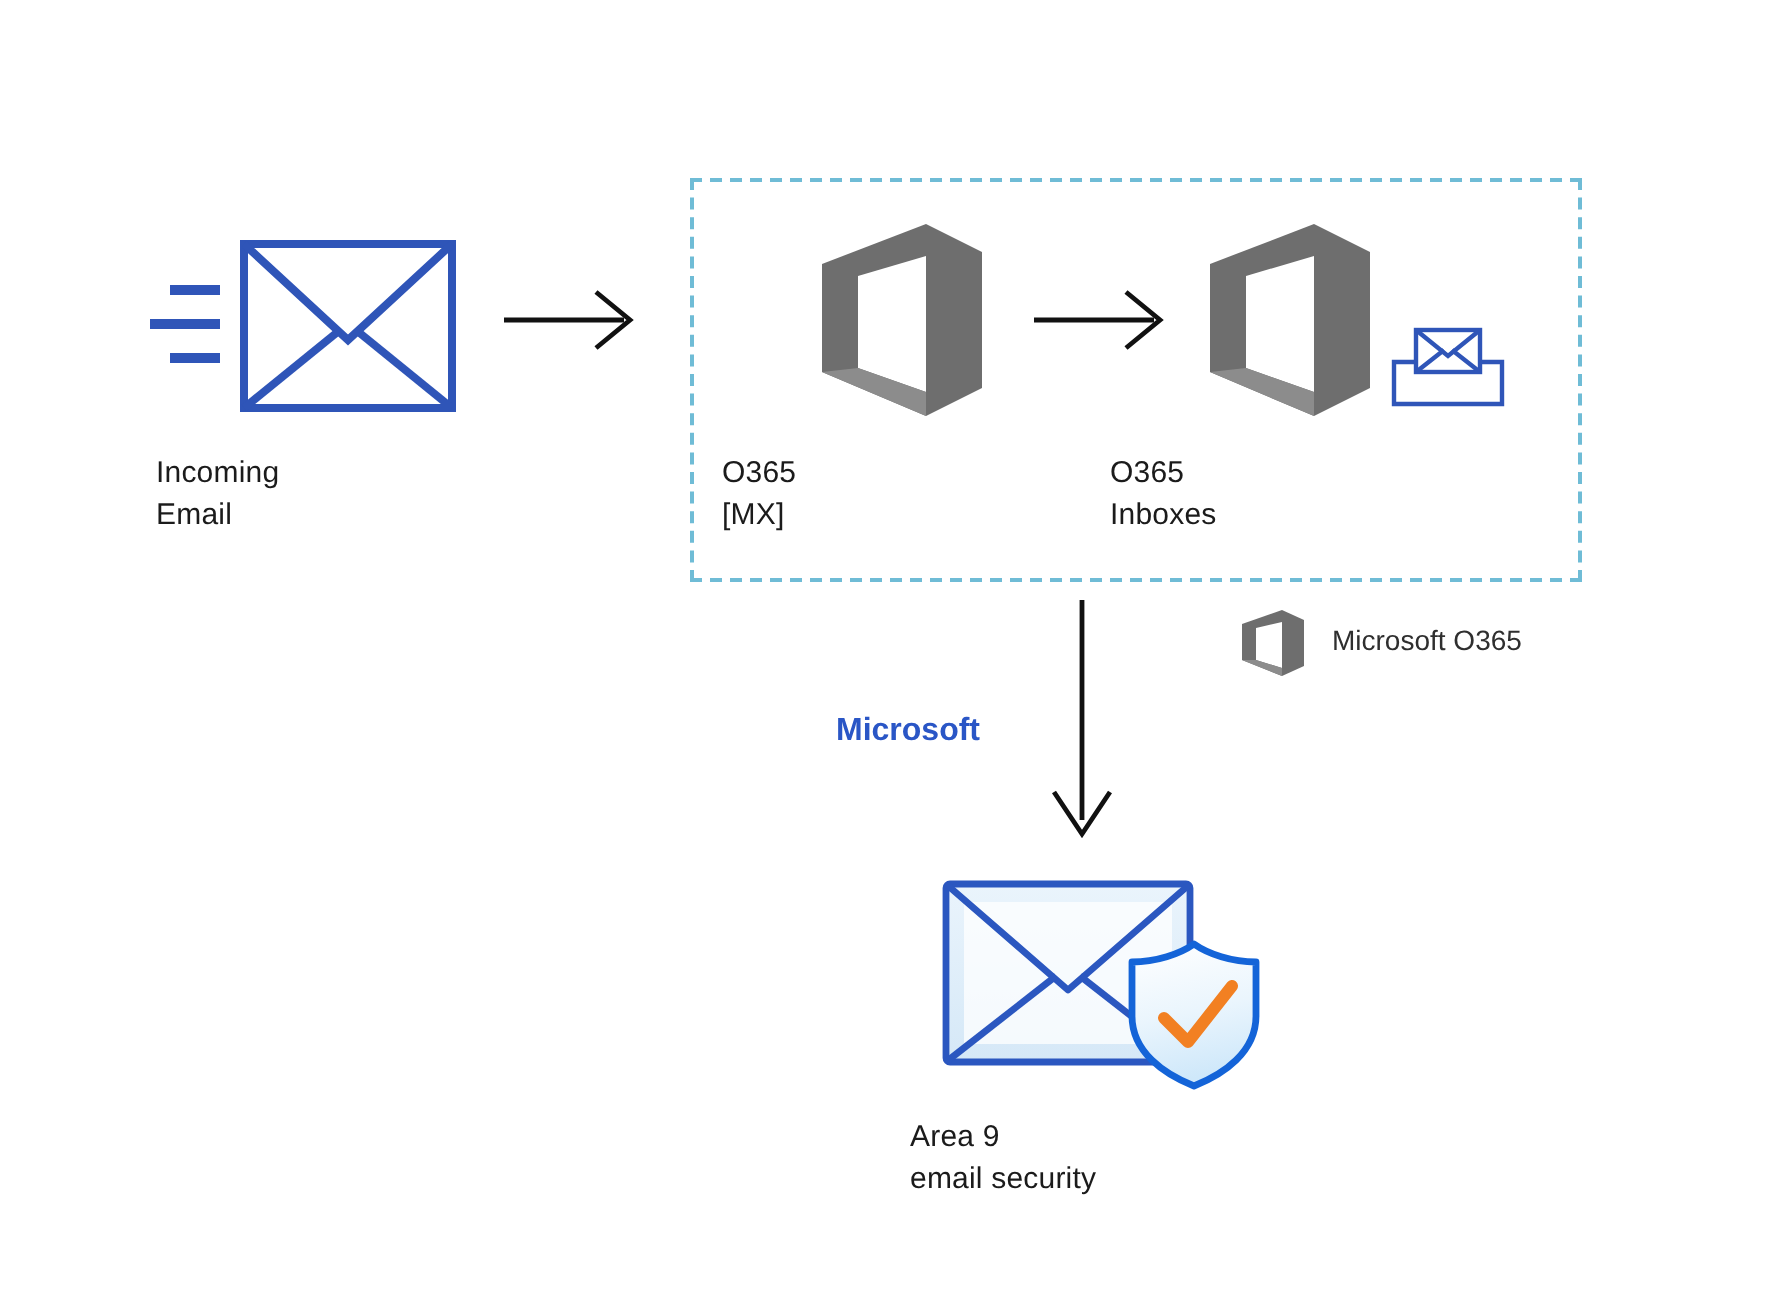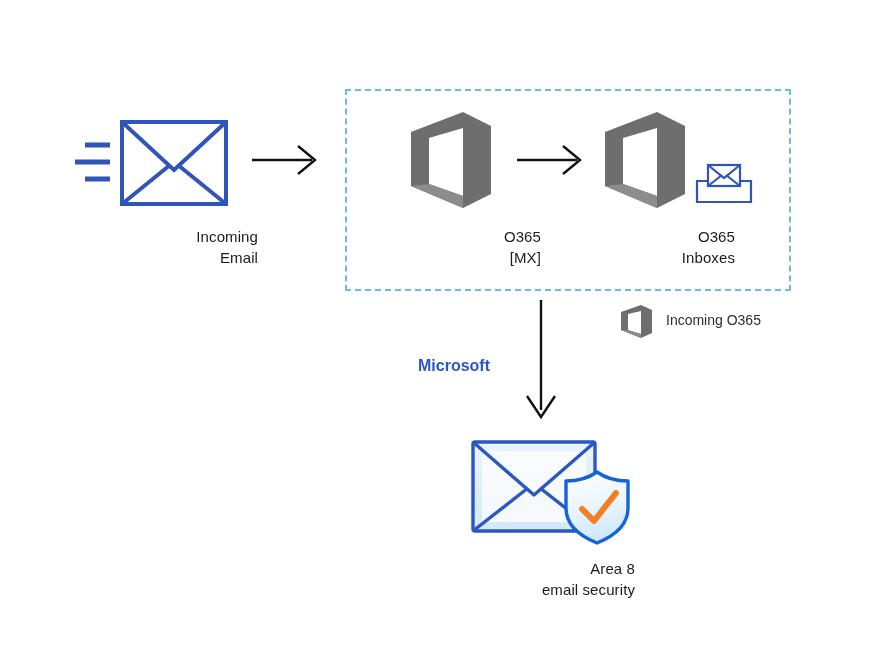--- a/index.html
+++ b/index.html
@@ -18,21 +18,21 @@
     overflow: hidden;
   }
   .abs { position: absolute; }
 
   
   .caption {
     color: #1b1b1b;
     font-family: "Liberation Sans", sans-serif;
     font-size: 15px;
     line-height: 21px;
-    text-align: right;
+    text-align: left;
     white-space: pre-line;
     font-weight: 400;
     letter-spacing: 0.1px;
   }
   .legend-label {
     color: #2f2f2f;
     font-family: "Liberation Sans", sans-serif;
     font-size: 14px;
     line-height: 18px;
     white-space: nowrap;
@@ -126,21 +126,21 @@
       <path d="M14 24 L28 13 M46 24 L32 13" fill="none" stroke="#2f55b8" stroke-width="2.2"></path>
     </svg>
   </div>
 
   <div class="abs" style="left:618px; top:303px; width:200px; height:36px;">
     <svg class="abs" width="40" height="36" viewBox="0 0 40 36" style="left:0; top:0;">
       <path d="M3 9 L23 2 L34 7 L34 30 L23 35 L3 27 Z" fill="#6e6e6e"></path>
       <path d="M10 11 L23 8 L23 31 L10 27 Z" fill="#ffffff"></path>
       <path d="M3 27 L23 35 L23 31 L10 27 Z" fill="#8c8c8c"></path>
     </svg>
-    <div class="abs legend-label" style="left:48px; top:8px;">Incoming O365</div>
+    <div class="abs legend-label" style="left:48px; top:8px;">Microsoft O365</div>
   </div>
 
   <div class="abs journaling-label" style="left:418px; top:356px;">Microsoft</div>
 
   <div class="abs" style="left:515px; top:298px; width:56px; height:126px;">
     <svg width="56" height="126" viewBox="0 0 56 126">
       <line x1="26" y1="2" x2="26" y2="112" stroke="#111111" stroke-width="2.4"></line>
       <path d="M12 98 L26 119 L40 98" fill="none" stroke="#111111" stroke-width="2.4" stroke-linecap="butt" stroke-linejoin="miter"></path>
     </svg>
   </div>
@@ -168,16 +168,16 @@
       <path d="M7 101 L62 58" fill="none" stroke="#2b57c0" stroke-width="3.4"></path>
       <path d="M129 101 L74 58" fill="none" stroke="#2b57c0" stroke-width="3.4"></path>
 
       <path d="M100 51 C112 51 124 47 131 42 C138 47 150 51 162 51
                L162 78 C162 96 146 107 131 113
                C116 107 100 96 100 78 Z" fill="url(#shieldGrad)" stroke="#1464d8" stroke-width="3.4" stroke-linejoin="round"></path>
 
       <path d="M116 79 L128 91 L150 63" fill="none" stroke="#f28022" stroke-width="6" stroke-linecap="round" stroke-linejoin="round"></path>
     </svg>
   </div>
-  <div class="abs caption" style="left:455px; top:558px; width:180px;">Area 8
+  <div class="abs caption" style="left:455px; top:558px; width:180px;">Area 9
 email security</div>
 
 </div>
 
 </body></html>

